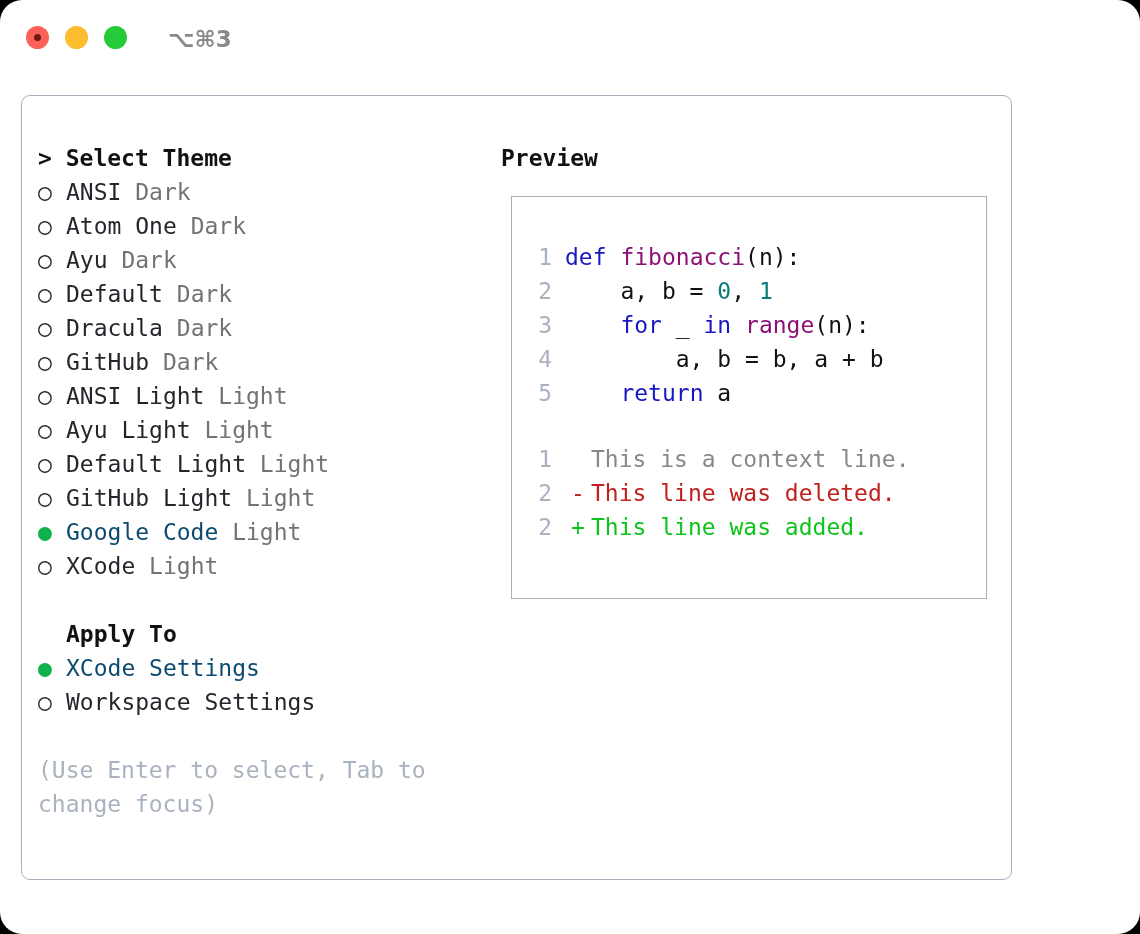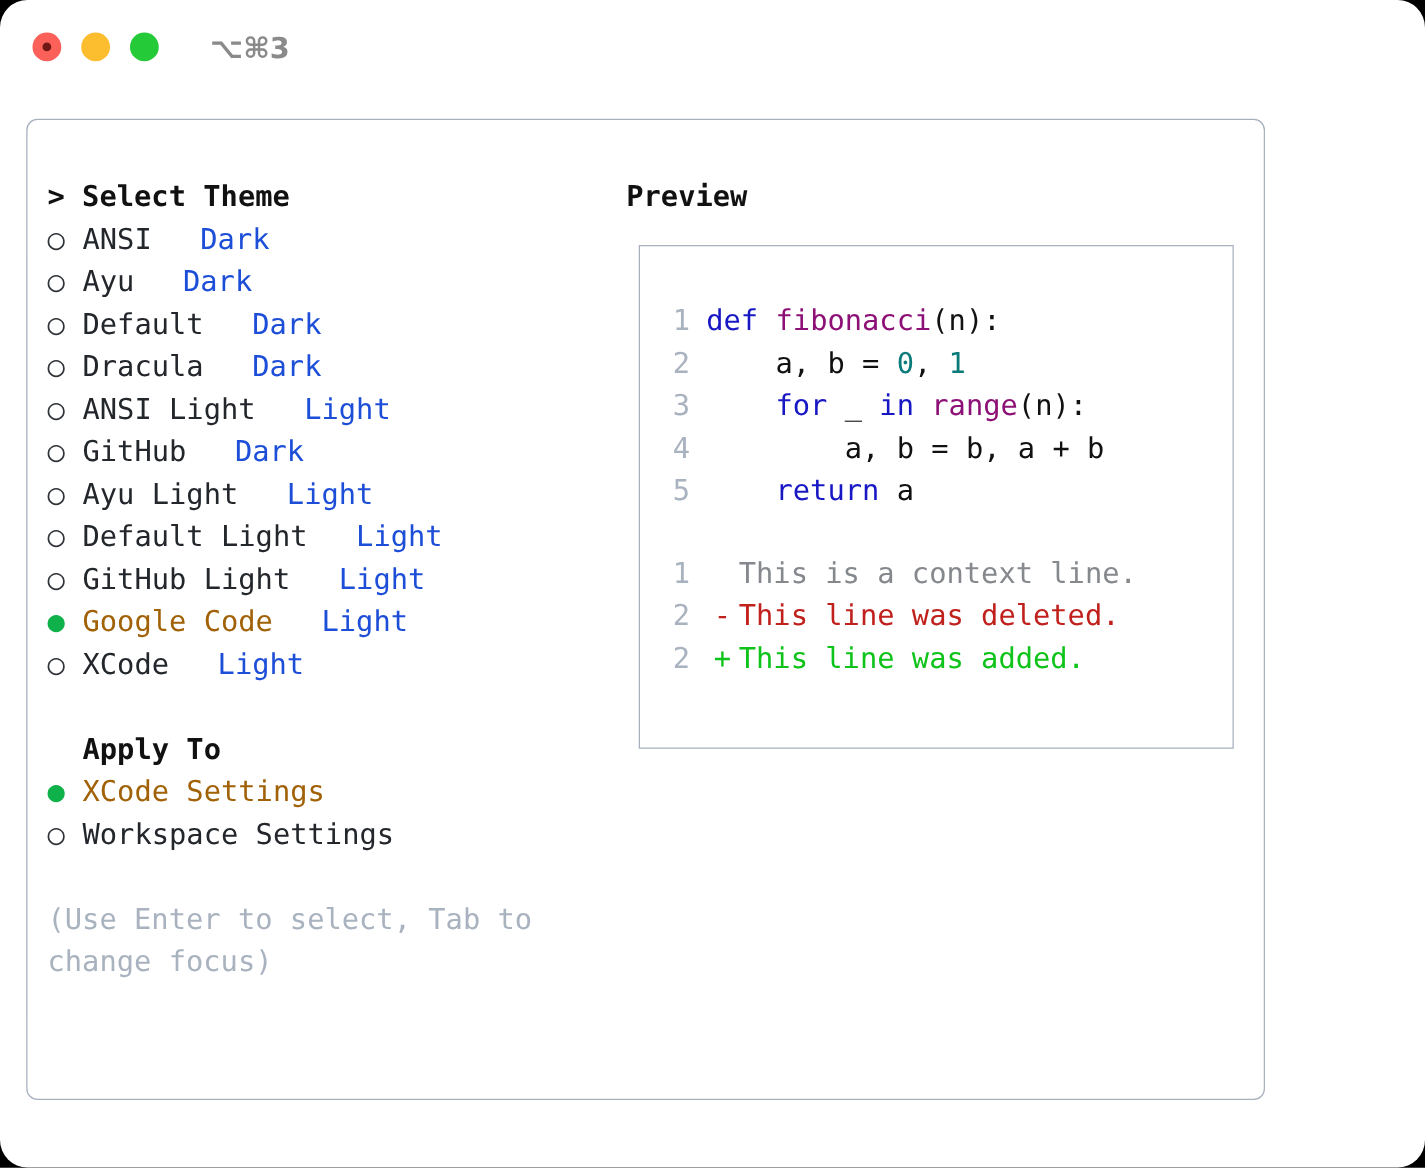--- a/index.html
+++ b/index.html
@@ -109,24 +109,23 @@
   }
   .marker {
     display: inline-block;
     width: 28px;
     color: #2f3338;
   }
   .marker.on { color: #0fb14a; }
   .name {
     color: #23272c;
   }
-  .name.sel { color: #a16207; }
+  .name.sel { color: #0c4a6e; }
   .kind {
-    color: #1d4ed8;
-    margin-left: 25px;
+    color: #737373;
   }
   .spacer-row { height: 34px; }
   .apply-head {
     font-size: 23px;
     font-weight: bold;
     color: #111111;
     line-height: 34px;
     height: 34px;
     white-space: pre;
     padding-left: 28px;
@@ -221,25 +220,26 @@
   </div>
 
   <div class="panel">
 
     <div class="left-col">
 
       <div class="section-head">&gt; Select Theme</div>
 
       <div id="theme-list">
           <div class="row"><span class="marker">○</span><span class="name">ANSI</span><span class="kind"> Dark</span></div>
+          <div class="row"><span class="marker">○</span><span class="name">Atom One</span><span class="kind"> Dark</span></div>
           <div class="row"><span class="marker">○</span><span class="name">Ayu</span><span class="kind"> Dark</span></div>
           <div class="row"><span class="marker">○</span><span class="name">Default</span><span class="kind"> Dark</span></div>
           <div class="row"><span class="marker">○</span><span class="name">Dracula</span><span class="kind"> Dark</span></div>
+          <div class="row"><span class="marker">○</span><span class="name">GitHub</span><span class="kind"> Dark</span></div>
           <div class="row"><span class="marker">○</span><span class="name">ANSI Light</span><span class="kind"> Light</span></div>
-          <div class="row"><span class="marker">○</span><span class="name">GitHub</span><span class="kind"> Dark</span></div>
           <div class="row"><span class="marker">○</span><span class="name">Ayu Light</span><span class="kind"> Light</span></div>
           <div class="row"><span class="marker">○</span><span class="name">Default Light</span><span class="kind"> Light</span></div>
           <div class="row"><span class="marker">○</span><span class="name">GitHub Light</span><span class="kind"> Light</span></div>
           <div class="row"><span class="marker on">●</span><span class="name sel">Google Code</span><span class="kind"> Light</span></div>
           <div class="row"><span class="marker">○</span><span class="name">XCode</span><span class="kind"> Light</span></div>
         </div>
 
       <div class="spacer-row"></div>
 
       <div class="apply-head">Apply To</div>

